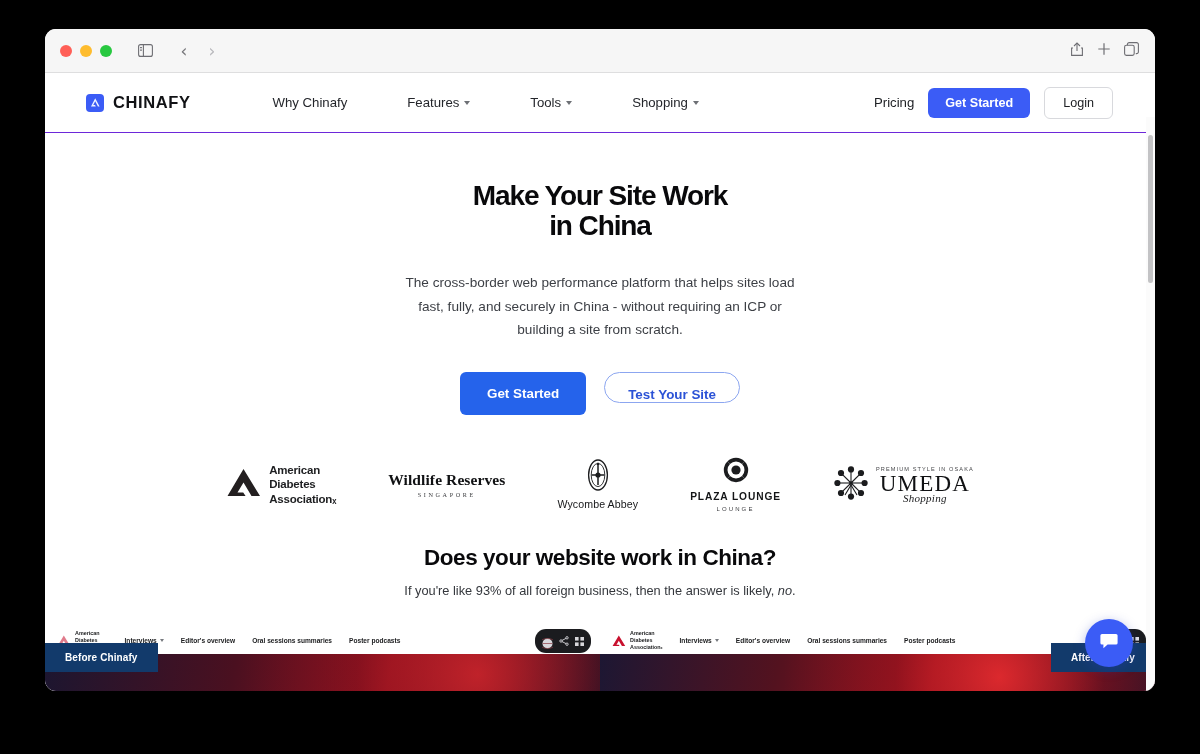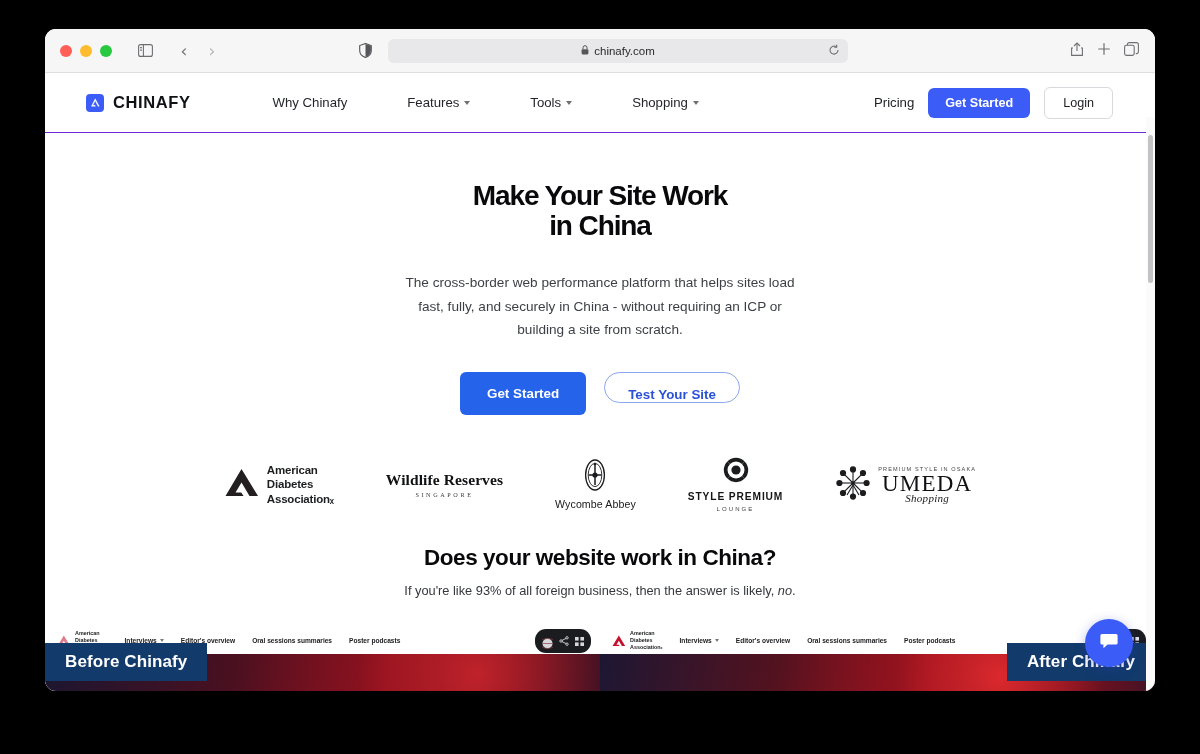--- a/index.html
+++ b/index.html
@@ -426,21 +426,21 @@
   }
   .pane-body.after {
     background:
       radial-gradient(circle at 72% 62%, rgba(235,45,48,0.85) 0%, rgba(160,18,28,0.3) 26%, rgba(0,0,0,0) 54%),
       linear-gradient(100deg, #1d1733 0%, #53121f 32%, #9c131f 60%, #68101f 84%, #2c1327 100%);
   }
   .compare-label {
     position: absolute;
     background: #123a6b;
     color: #ffffff;
-    font-size: 17px;
+    font-size: 10px;
     font-weight: bold;
     letter-spacing: 0.1px;
     padding: 9px 20px;
     white-space: nowrap;
   }
   .compare-label.before { left: 0; top: 16px; }
   .compare-label.after { right: 0; top: 16px; }
 
   
   .chat-widget {
@@ -495,46 +495,20 @@
         <line x1="2.1" y1="3.6" x2="3.9" y2="3.6"></line>
         <line x1="2.1" y1="6.1" x2="3.9" y2="6.1"></line>
       </svg>
     </div>
 
     <div class="nav-arrows">
       <div class="arrow">‹</div>
       <div class="arrow disabled">›</div>
     </div>
 
-    <div class="addr-wrap">
-      <div class="tb-icon shield-icon">
-        <svg width="13" height="15" viewBox="0 0 13 15">
-          <path d="M6.5 0.5 L12.3 2.6 V7.6 C12.3 11 9.8 13.5 6.5 14.5 C3.2 13.5 0.7 11 0.7 7.6 V2.6 Z" fill="none" stroke="currentColor" stroke-width="1.1"></path>
-          <path d="M6.5 0.9 L11.9 2.85 V7.6 C11.9 10.8 9.6 13.1 6.5 14.1 Z" fill="currentColor"></path>
-        </svg>
-      </div>
-
-      <div class="addr-bar">
-        <div class="addr-inner">
-          <span>
-            <svg width="8" height="10" viewBox="0 0 8 10" fill="#55555a">
-              <rect x="0.6" y="4.2" width="6.8" height="5.2" rx="1.1"></rect>
-              <path d="M2 4.2 V2.7 a2 2 0 0 1 4 0 V4.2" fill="none" stroke="#55555a" stroke-width="1"></path>
-            </svg>
-          </span>
-          <span>chinafy.com</span>
-        </div>
-        <span class="reload-icon">
-          <svg width="12" height="12" viewBox="0 0 12 12" fill="none" stroke="currentColor" stroke-width="1.05">
-            <path d="M10 6 A4 4 0 1 1 8.4 2.9"></path>
-            <path d="M8.6 0.6 L8.8 3.1 L6.3 3.1" stroke-linejoin="round"></path>
-          </svg>
-        </span>
-      </div>
-    </div>
 
     <div class="tb-right">
       <span>
         <svg width="14" height="16" viewBox="0 0 14 16" fill="none" stroke="currentColor" stroke-width="1.1">
           <path d="M4 5 L7 2 L10 5"></path>
           <line x1="7" y1="2" x2="7" y2="10"></line>
           <path d="M3 7 H1.6 V14.4 H12.4 V7 H11"></path>
         </svg>
       </span>
       <span>
@@ -643,21 +617,21 @@
               <path d="M21.6 4.4 a12.2 12.2 0 0 1 3.6 8.6 h-3.7 a8.5 8.5 0 0 0-2.5-6 Z"></path>
               <path d="M25.2 13 a12.2 12.2 0 0 1-3.6 8.6 l-2.6-2.6 a8.5 8.5 0 0 0 2.5-6 Z"></path>
               <path d="M21.6 21.6 a12.2 12.2 0 0 1-8.6 3.6 v-3.7 a8.5 8.5 0 0 0 6-2.5 Z"></path>
               <path d="M13 25.2 a12.2 12.2 0 0 1-8.6-3.6 l2.6-2.6 a8.5 8.5 0 0 0 6 2.5 Z"></path>
               <path d="M4.4 21.6 a12.2 12.2 0 0 1-3.6-8.6 h3.7 a8.5 8.5 0 0 0 2.5 6 Z"></path>
               <path d="M0.8 13 a12.2 12.2 0 0 1 3.6-8.6 l2.6 2.6 a8.5 8.5 0 0 0-2.5 6 Z"></path>
               <path d="M4.4 4.4 a12.2 12.2 0 0 1 8.6-3.6 v3.7 a8.5 8.5 0 0 0-6 2.5 Z"></path>
             </g>
           </svg>
         </span>
-        <span class="logo-plaza-main">STYLE PREMIUM</span>
+        <span class="logo-plaza-main">PLAZA LOUNGE</span>
         <span class="logo-plaza-sub">LOUNGE</span>
       </div>
 
       <div class="logo-cell">
         <span>
           <svg width="36" height="36" viewBox="0 0 36 36">
             <g stroke="#1b1c1e" stroke-width="1.1" fill="none">
               <line x1="18" y1="18" x2="18" y2="5"></line>
                 <line x1="18" y1="18" x2="27.2" y2="8.8"></line>
               <line x1="18" y1="18" x2="31" y2="18"></line>

